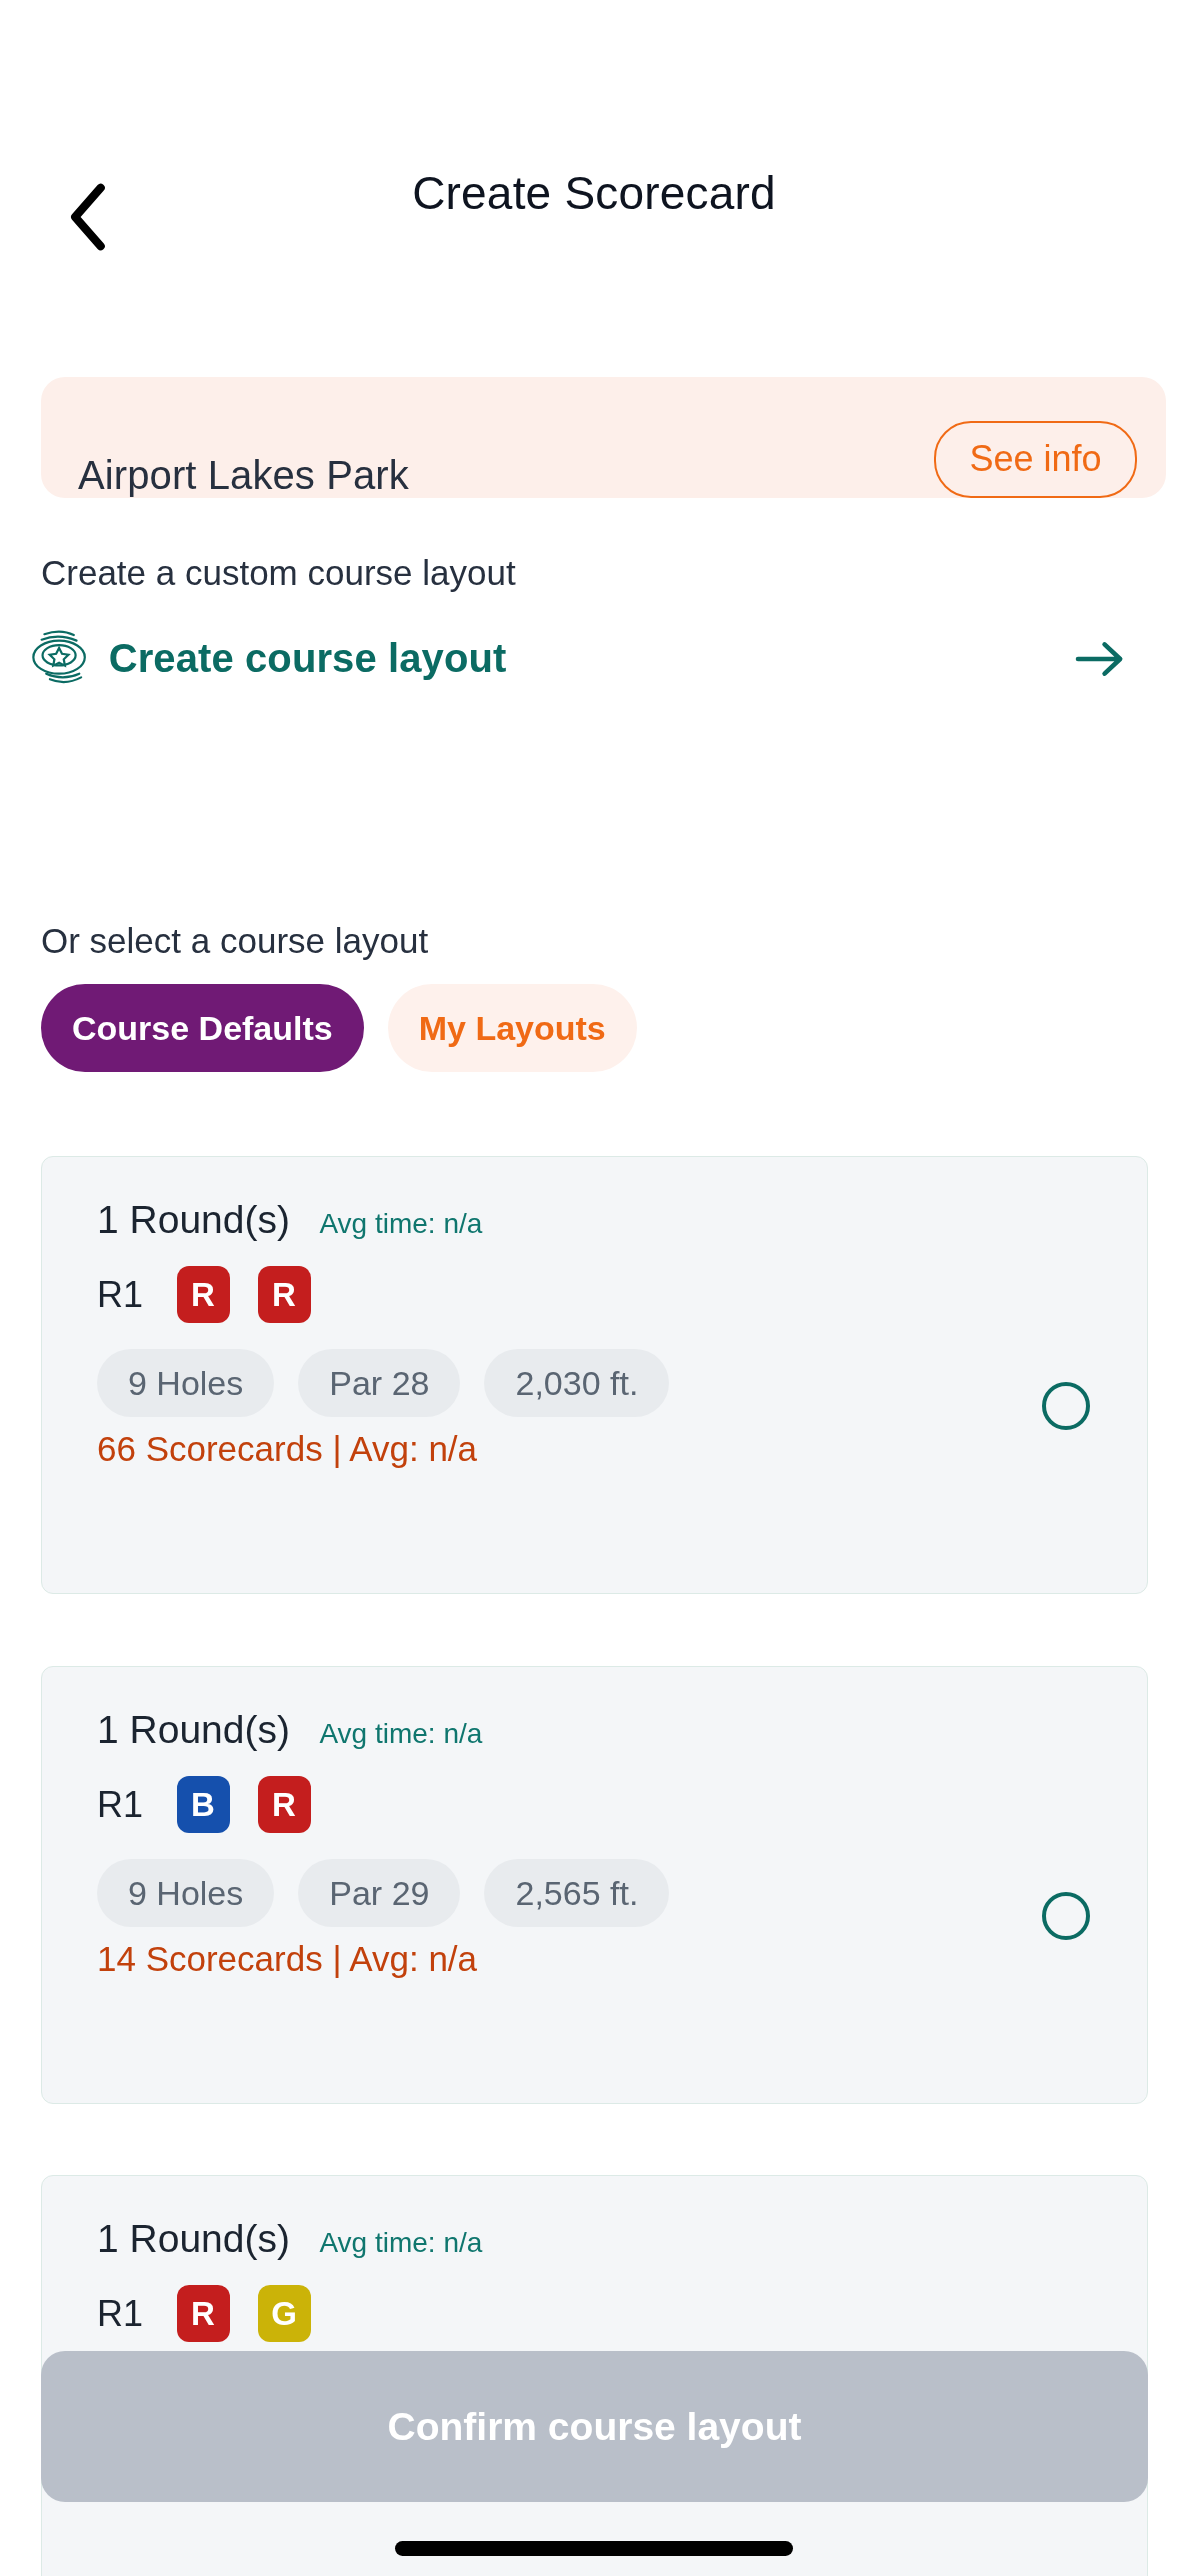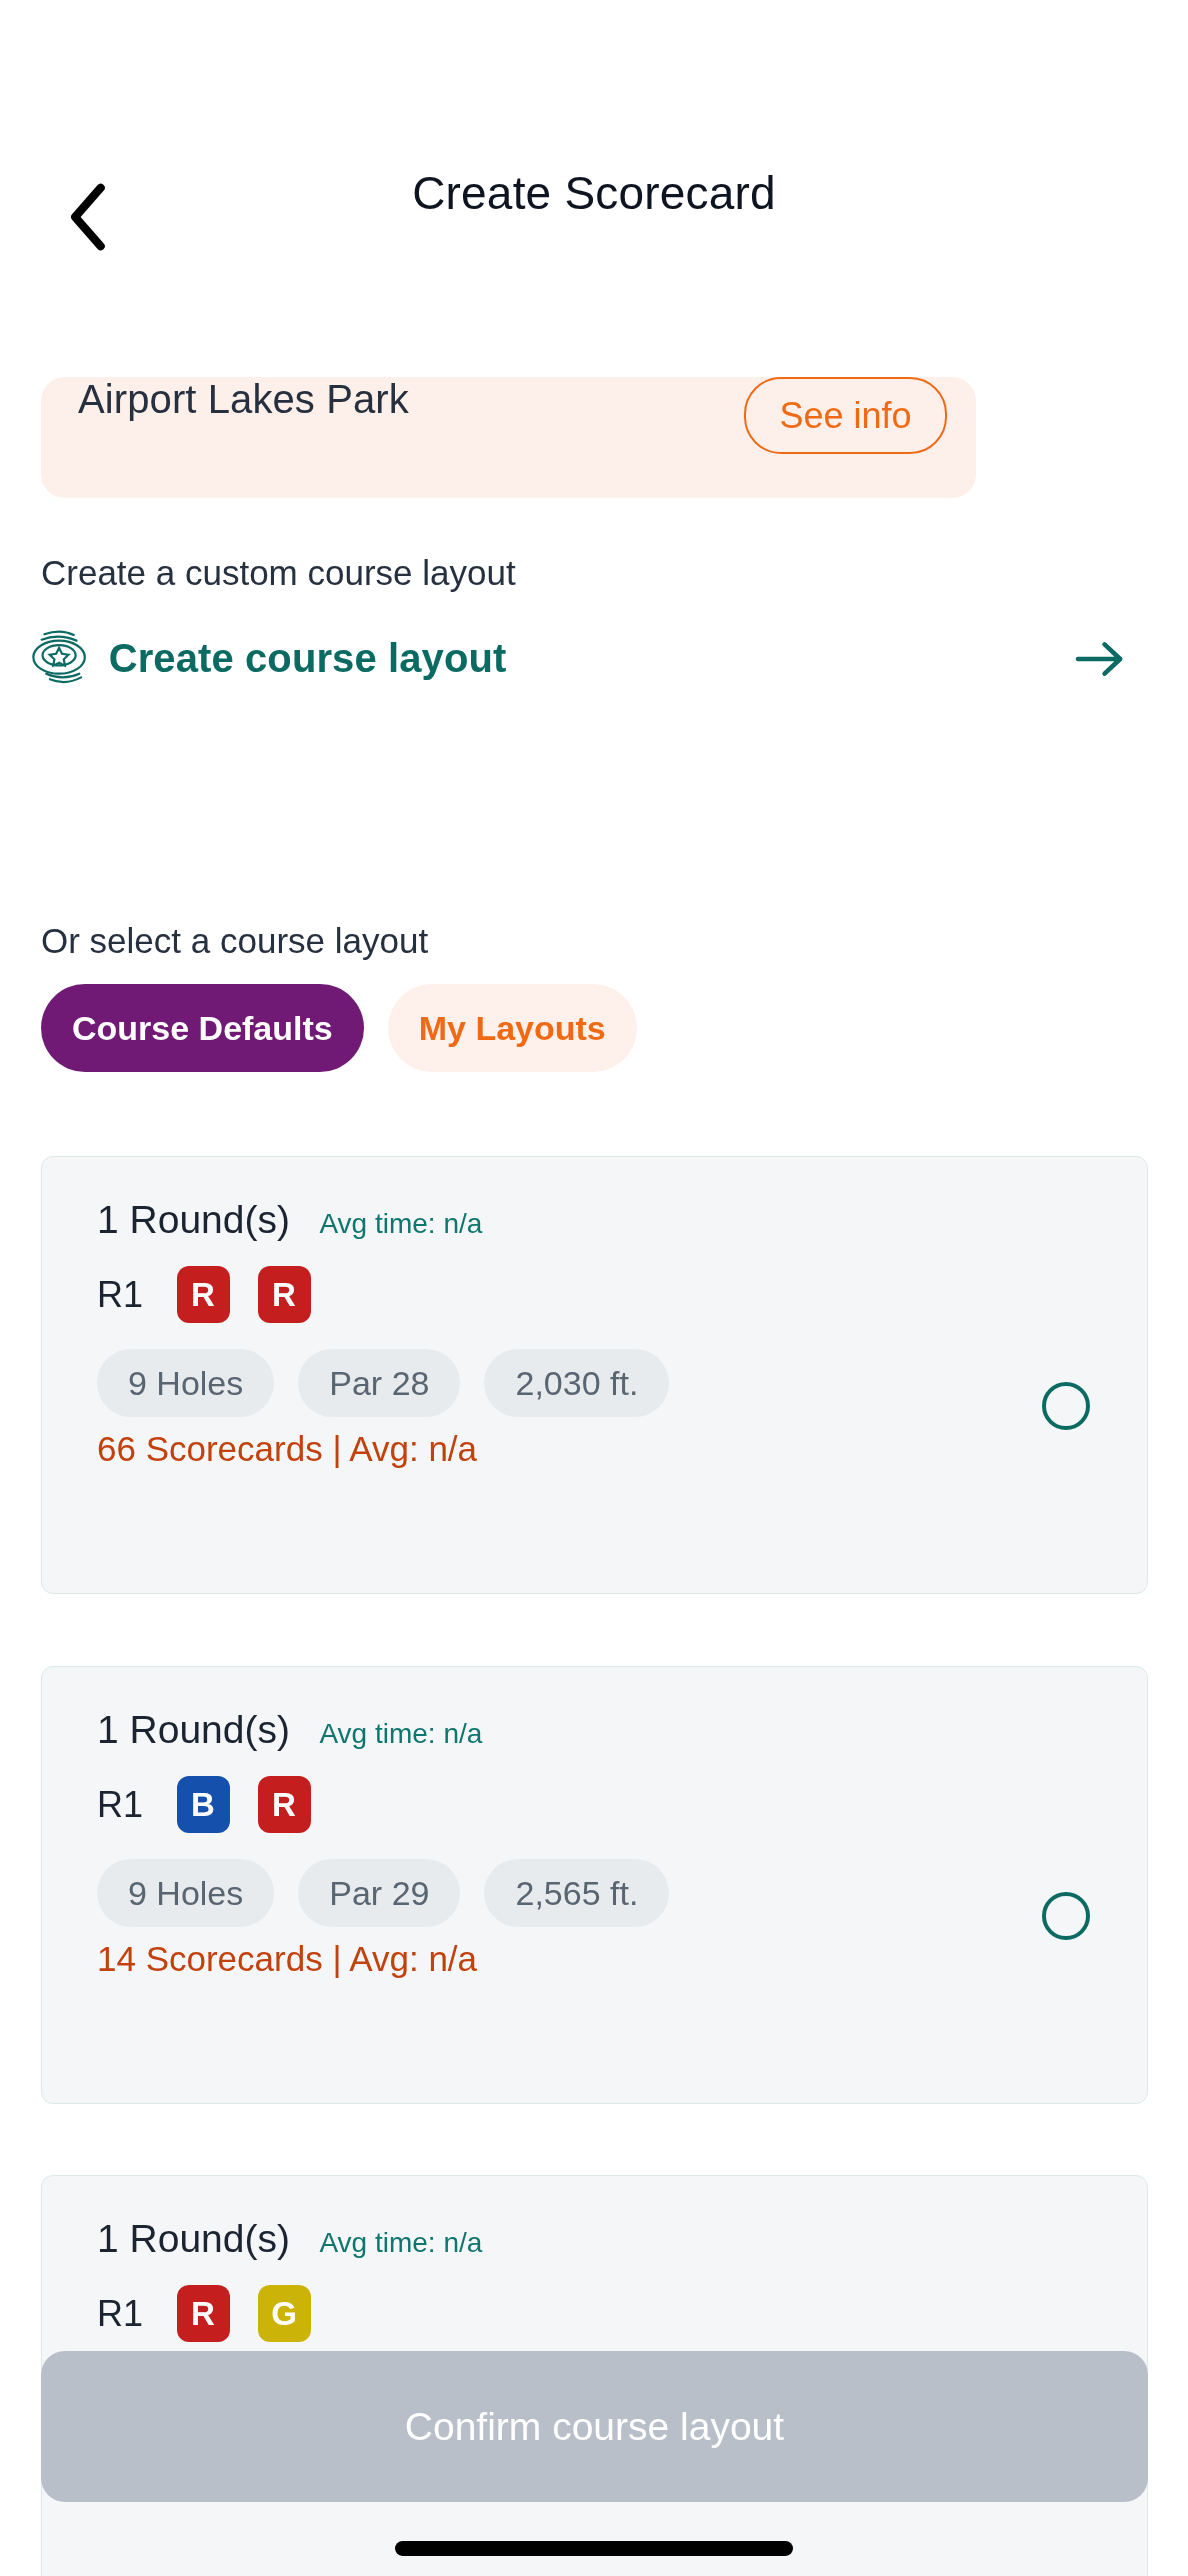--- a/index.html
+++ b/index.html
@@ -49,26 +49,26 @@
     font-weight: 400;
     color: #0E1420;
     letter-spacing: 0.2px;
   }
 
   
   .course-banner {
     position: absolute;
     top: 377px;
     left: 41px;
-    width: 935px;
+    width: 1125px;
     height: 121px;
     background: #FDEFEA;
     border-radius: 24px;
     display: flex;
-    align-items: flex-start;
+    align-items: flex-end;
     padding: 0 29.5px 0 37px;
   }
   .course-name {
     flex: 1;
     font-size: 40px;
     color: #27303F;
     font-weight: 400;
     letter-spacing: 0.1px;
   }
   .see-info-btn {
@@ -263,21 +263,21 @@
     position: absolute;
     left: 41px;
     top: 2351px;
     width: 1107px;
     height: 151px;
     background: #B9BFC9;
     color: #FFFFFF;
     border: none;
     border-radius: 24px;
     font-size: 39px;
-    font-weight: 400;
+    font-weight: 700;
     font-family: "Liberation Sans", sans-serif;
     cursor: default;
     display: flex;
     align-items: center;
     justify-content: center;
   }
 
   
   .home-indicator {
     position: absolute;

